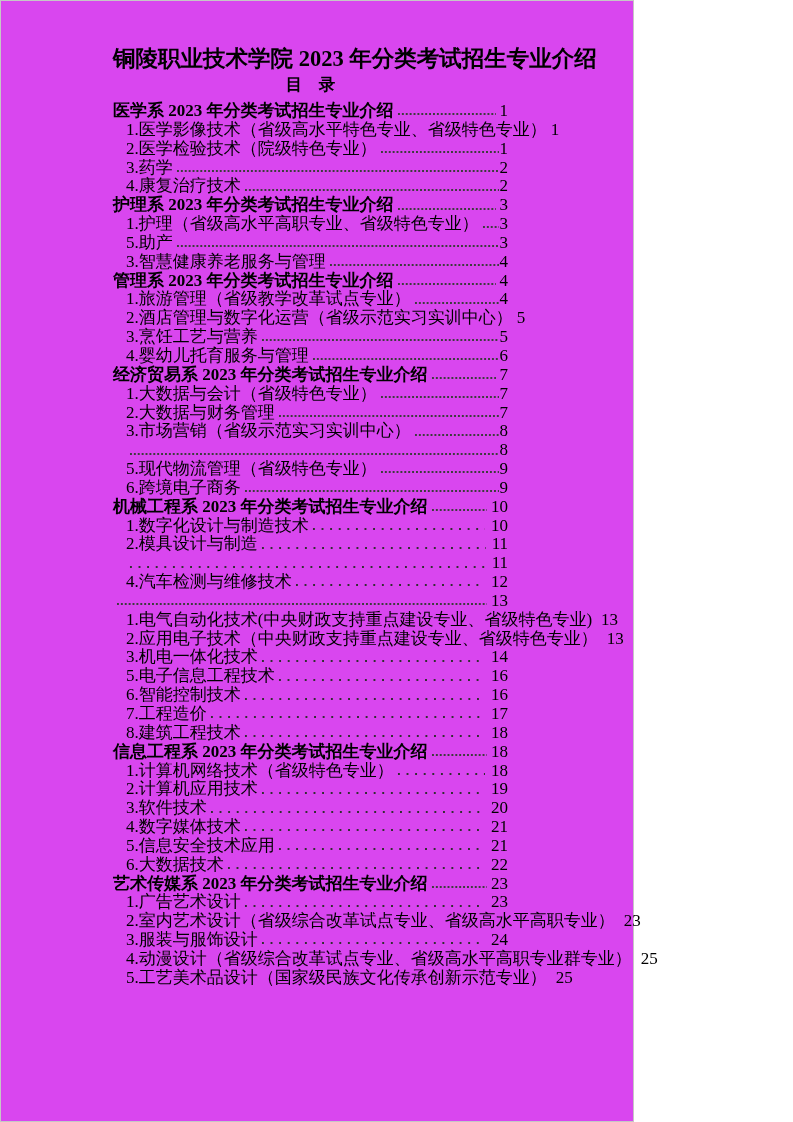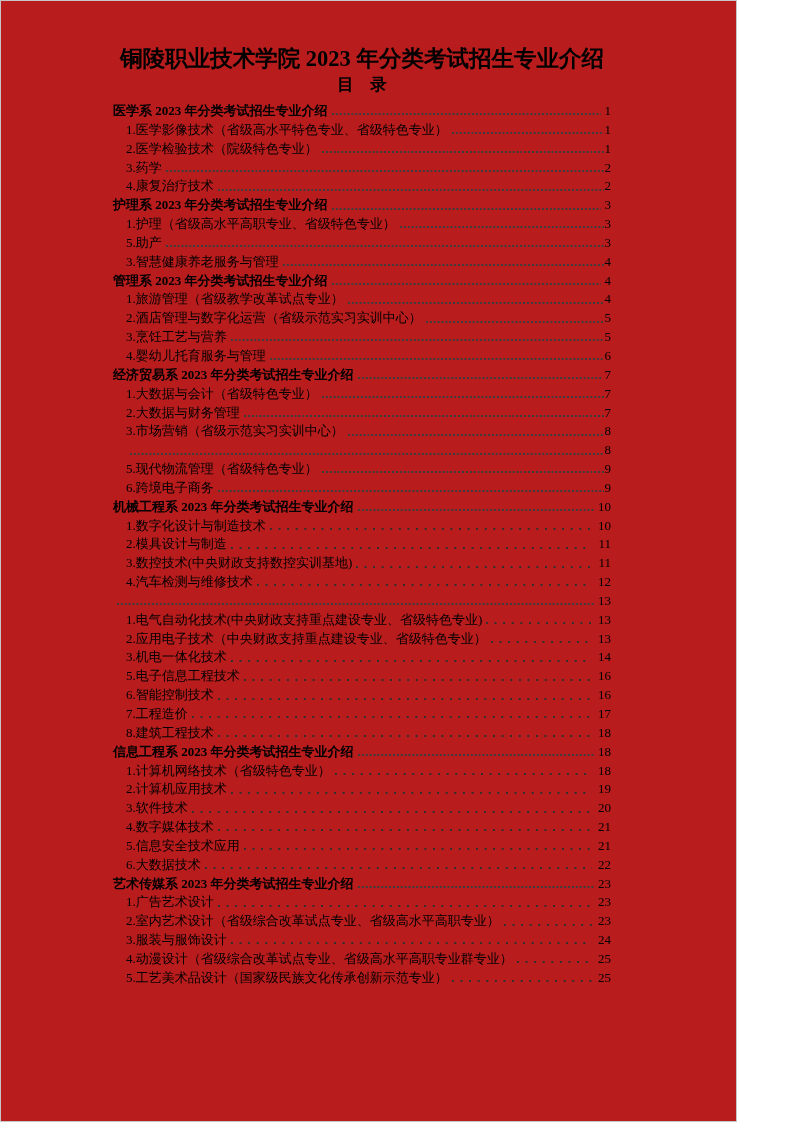--- a/index.html
+++ b/index.html
@@ -6,23 +6,23 @@
   html, body { background: #ffffff; }
   body {
     width: 793px;
     height: 1122px;
     font-family: "Liberation Serif", "DejaVu Serif", serif;
     color: #000000;
     position: relative;
     overflow: hidden;
   }
   .page {
-    width: 737px;
+    width: 634px;
     height: 1122px;
-    background: #b91c1c;
+    background: #d946ef;
     border: 1px solid #c6c6c6;
     padding: 44px 125px 9px 112px;
   }
   .doc-title {
     text-align: center;
     font-size: 22.5px;
     font-weight: 700;
     line-height: 28px;
     white-space: nowrap;
   }
@@ -32,21 +32,21 @@
     font-weight: 700;
     line-height: 21px;
     margin-top: 1px;
   }
   .toc {
     margin-top: 7px;
   }
   .toc-row {
     display: flex;
     height: 18.85px;
-    font-size: 13px;
+    font-size: 17px;
     line-height: 18.85px;
     white-space: nowrap;
   }
   .toc-row.section-row .entry-label { font-weight: 700; }
   .toc-row.item-row { padding-left: 13px; }
   .entry-label { flex: 0 0 auto; }
   .page-num { flex: 0 0 auto; }
   .leader {
     flex: 1 1 auto;
     align-self: flex-end;
@@ -186,21 +186,20 @@
         <span class="entry-label">1.数字化设计与制造技术</span>
         <span class="leader spaced"></span>
         <span class="page-num">10</span>
       </div>
       <div class="toc-row item-row">
         <span class="entry-label">2.模具设计与制造</span>
         <span class="leader spaced"></span>
         <span class="page-num">11</span>
       </div>
       <div class="toc-row item-row">
-        <span class="entry-label">3.数控技术(中央财政支持数控实训基地)</span>
         <span class="leader spaced"></span>
         <span class="page-num">11</span>
       </div>
       <div class="toc-row item-row">
         <span class="entry-label">4.汽车检测与维修技术</span>
         <span class="leader spaced"></span>
         <span class="page-num">12</span>
       </div>
       <div class="toc-row section-row">
         <span class="leader dense"></span>

